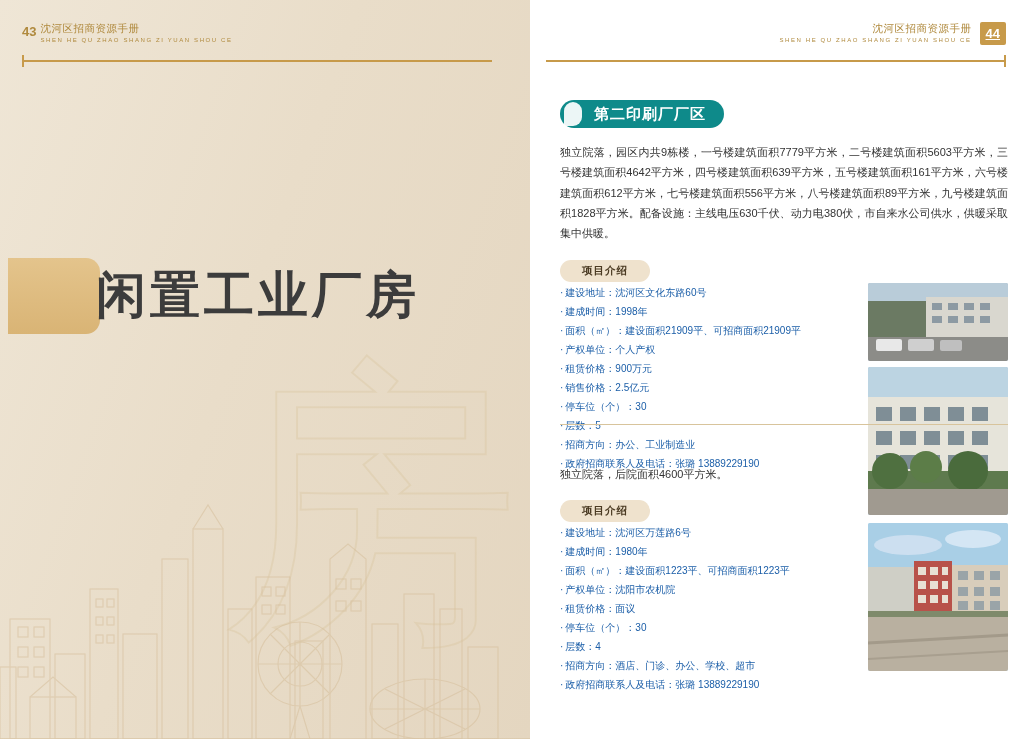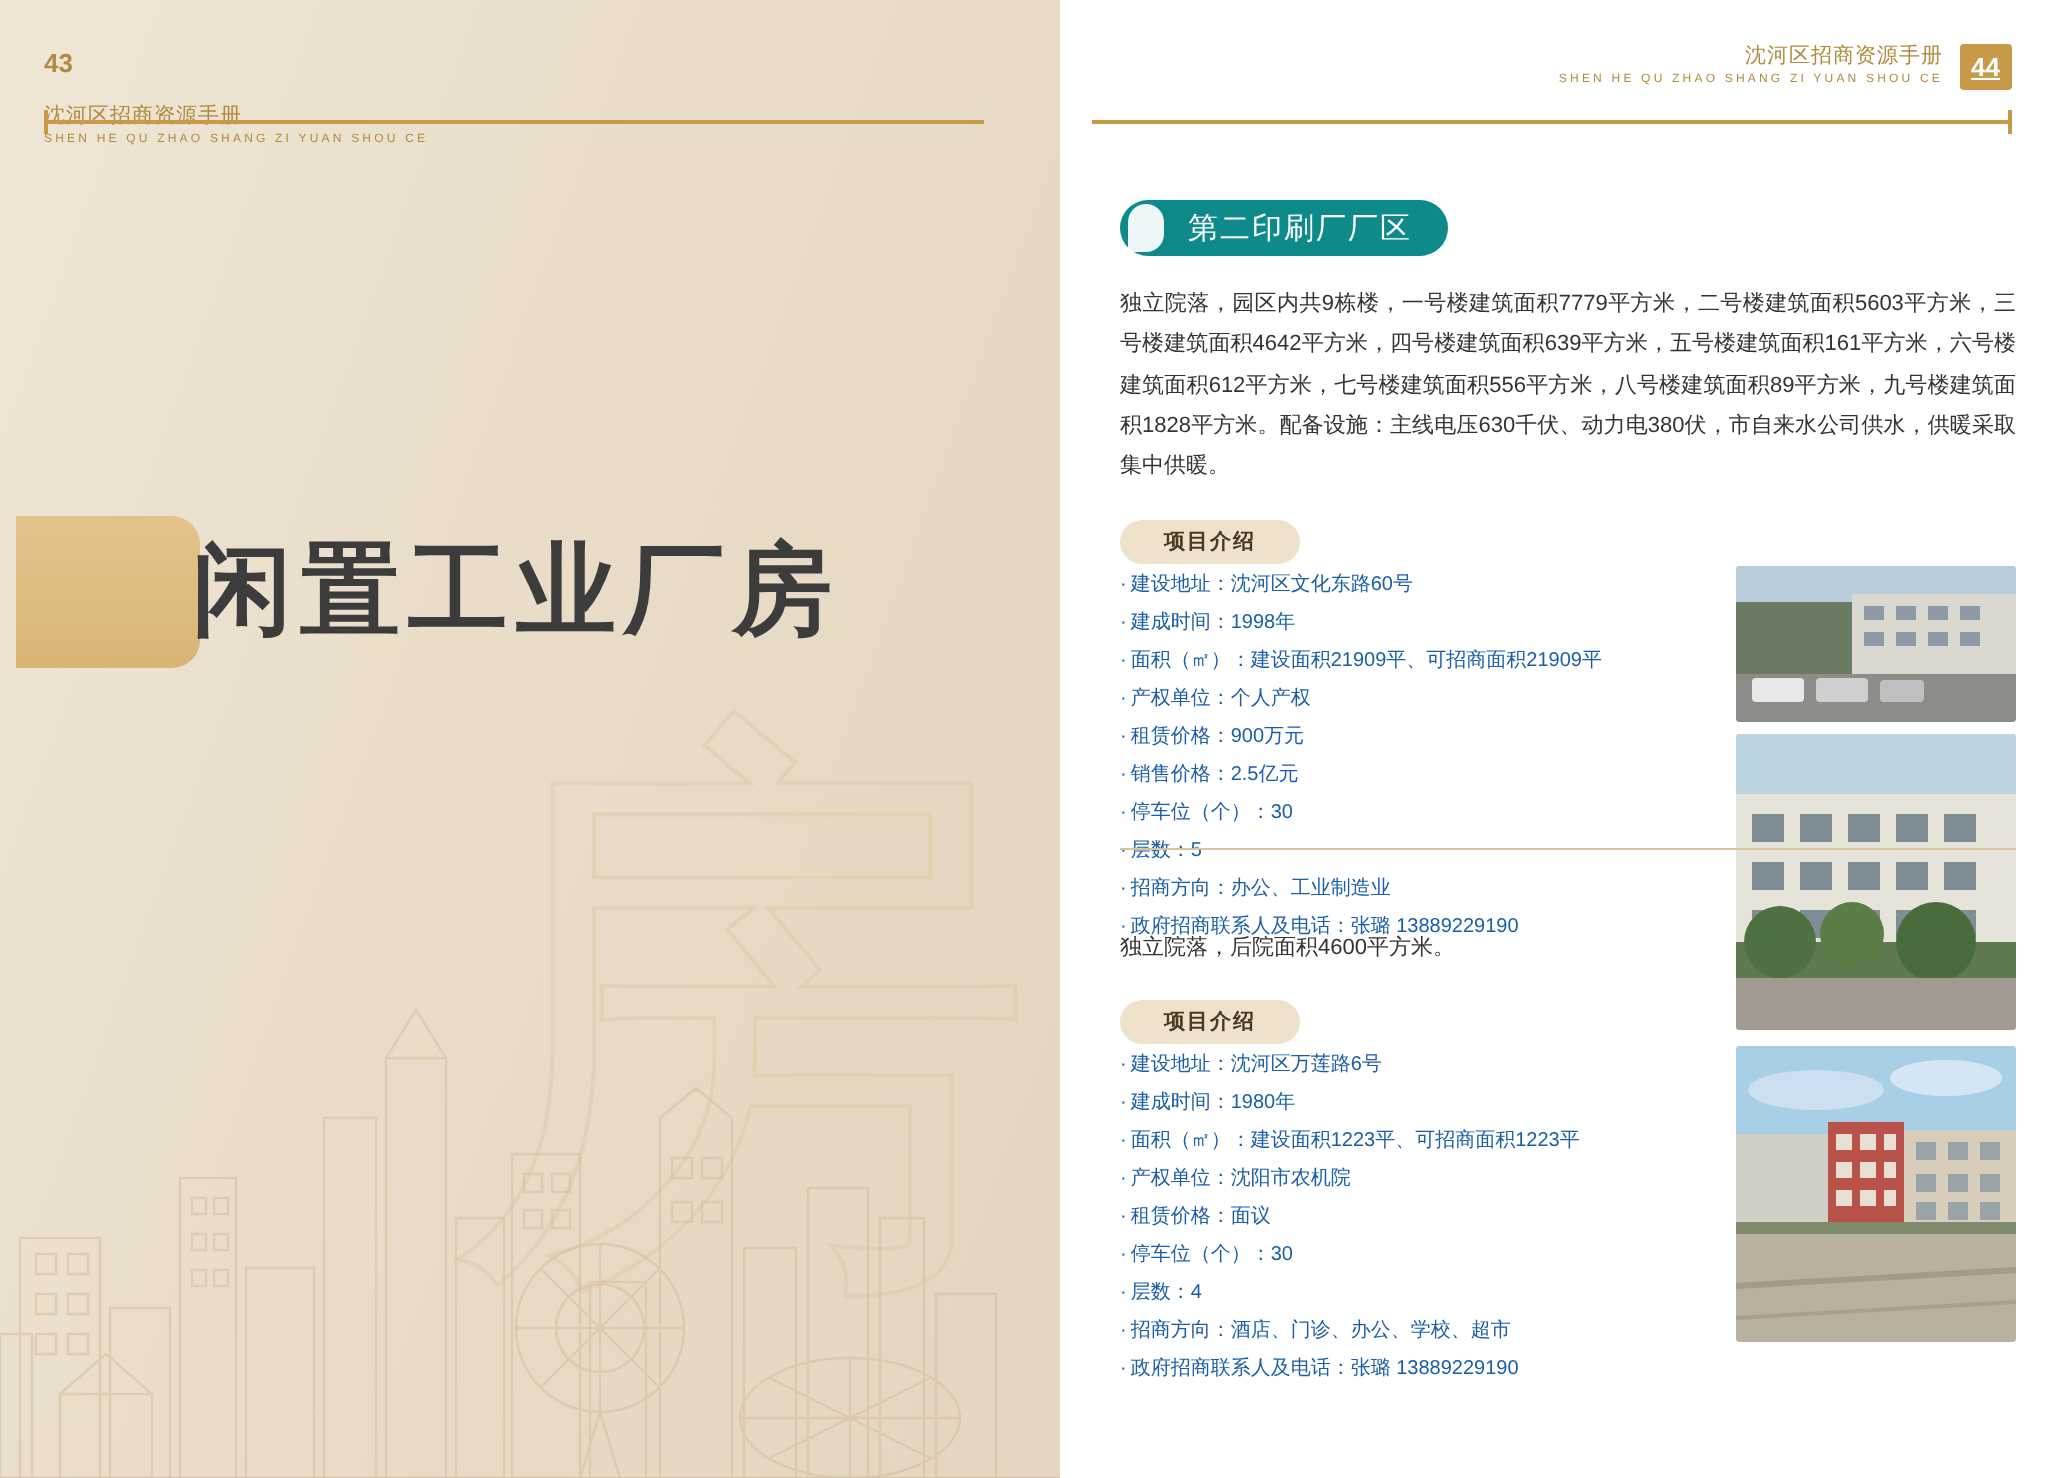--- a/index.html
+++ b/index.html
@@ -18,21 +18,21 @@
     overflow:hidden;
   }
   .left-page .skyline{
     position:absolute;left:0;bottom:0;width:530px;height:330px;
     opacity:.55;
   }
   .left-page .bigchar{
     position:absolute;right:20px;top:330px;width:300px;height:330px;opacity:.35;
   }
   .header-left{
-    position:absolute;left:22px;top:22px;display:flex;align-items:flex-start;gap:14px;flex-direction:column;
+    position:absolute;left:22px;top:22px;display:flex;align-items:flex-start;gap:4px;
   }
   .pagenum-left{
     color:#b08a3e;font-size:13px;font-weight:bold;line-height:1;padding-top:3px;
   }
   .hdr-text-l{line-height:1.25;}
   .hdr-cn{font-size:10.5px;color:#b08a3e;letter-spacing:.5px;}
   .hdr-en{font-size:6px;color:#b08a3e;letter-spacing:1.6px;margin-top:2px;}
   .rule-left{
     position:absolute;left:22px;top:60px;width:470px;height:2px;background:#c79a4a;
   }
@@ -77,21 +77,21 @@
   .sec-title-pill{
     display:inline-flex;align-items:center;
     background:#0e8a8a;height:28px;border-radius:14px;padding:0 18px 0 4px;
     position:relative;
   }
   .pill-leaf{
     width:18px;height:24px;border-radius:12px 12px 12px 2px;
     background:#ffffff;opacity:.92;margin-right:12px;
   }
   .sec-title-text{
-    color:#ffffff;font-size:15px;font-weight:normal;letter-spacing:1px;white-space:nowrap;
+    color:#ffffff;font-size:15px;font-weight:bold;letter-spacing:1px;white-space:nowrap;
   }
 
   .sec-desc{
     margin-top:14px;font-size:11px;color:#333;line-height:1.85;text-align:justify;
   }
 
   .subhead{
     margin-top:16px;display:inline-block;
     background:#efe2cd;border-radius:11px;padding:4px 22px;
     font-size:10.5px;color:#4a3a22;font-weight:bold;letter-spacing:1px;text-align:center;

